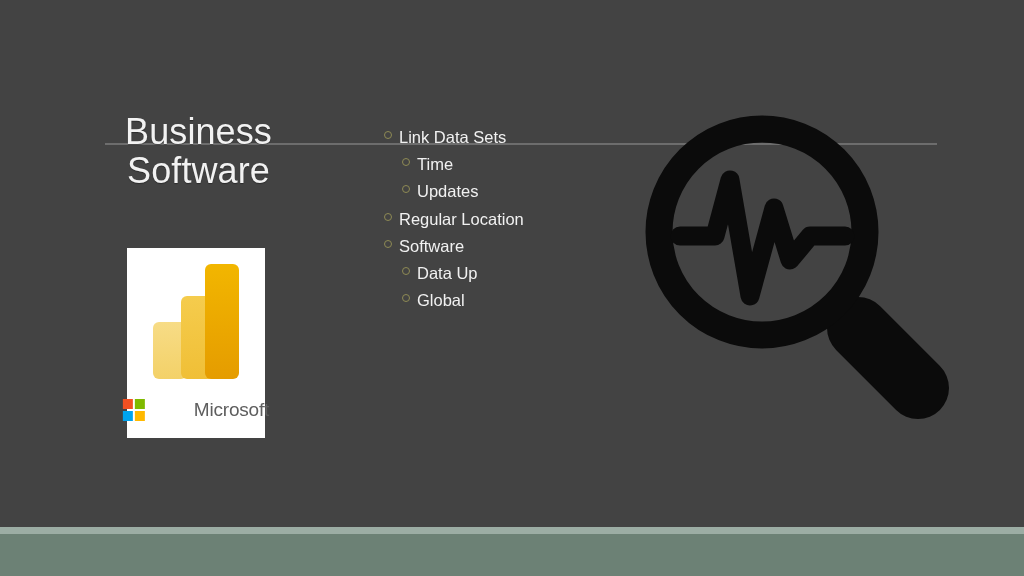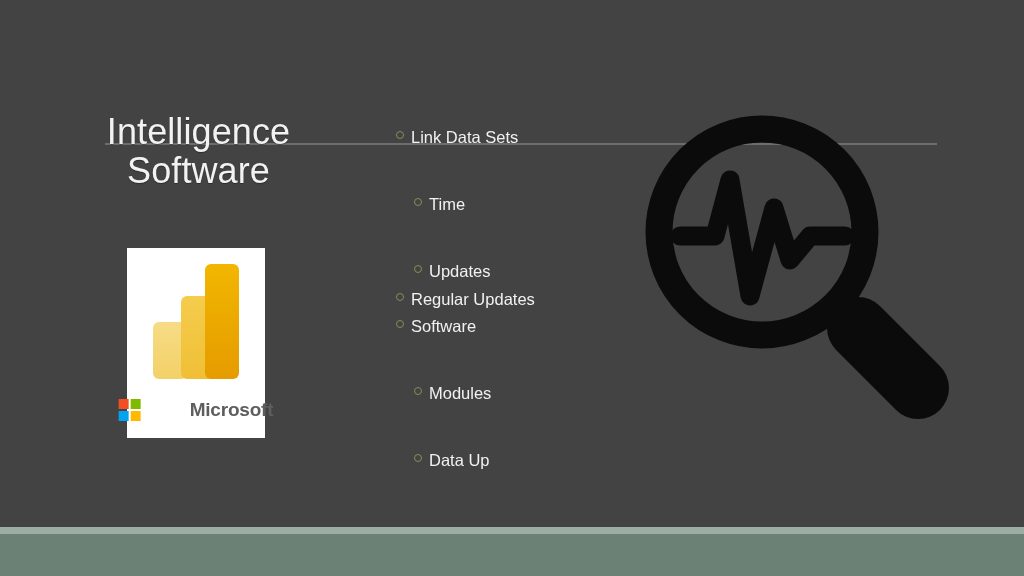--- a/index.html
+++ b/index.html
@@ -94,44 +94,44 @@
     gap: 2px;
   }
   .ms-sq { width: 10px; height: 10px; }
   .ms-sq.r { background: #f25022; }
   .ms-sq.g { background: #7fba00; }
   .ms-sq.b { background: #00a4ef; }
   .ms-sq.y { background: #ffb900; }
   .ms-word {
     color: #5e5e5e;
     font-size: 19px;
-    font-weight: 700;
+    font-weight: 400;
     letter-spacing: -0.2px;
     font-family: "Liberation Sans", sans-serif;
     margin-left: 42px;
   }
 
   
   .bullet-list {
     position: absolute;
-    left: 396px;
+    left: 384px;
     top: 124px;
     width: 250px;
     z-index: 4;
   }
   .bullet-item {
     display: flex;
     align-items: baseline;
     color: #f1f1f1;
     font-size: 16.5px;
     line-height: 27.2px;
     font-weight: 400;
     white-space: nowrap;
   }
-  .bullet-item.lvl2 { padding-left: 18px; margin-top: 40px; }
+  .bullet-item.lvl2 { padding-left: 18px; }
   .bullet-mark {
     display: inline-block;
     width: 6px;
     height: 6px;
     border: 1px solid #8e8a54;
     border-radius: 50%;
     background: transparent;
     margin-right: 7px;
     position: relative;
     top: -4px;
@@ -168,21 +168,21 @@
   }
 </style>
 </head>
 <body>
 
 <div class="slide">
 
   <div class="title-rule"></div>
 
   <div class="title-block">
-    <span class="tline">Intelligence</span>
+    <span class="tline">Business</span>
     <span class="tline">Software</span>
   </div>
 
   <div class="logo-card">
     <div class="pbi-bars">
       <div class="pbi-bar b1"></div>
       <div class="pbi-bar b2"></div>
       <div class="pbi-bar b3"></div>
     </div>
     <div class="ms-logo">
@@ -204,33 +204,33 @@
     <div class="bullet-item lvl2">
       <span class="bullet-mark"></span>
       <span class="bullet-text">Time</span>
     </div>
     <div class="bullet-item lvl2">
       <span class="bullet-mark"></span>
       <span class="bullet-text">Updates</span>
     </div>
     <div class="bullet-item">
       <span class="bullet-mark"></span>
-      <span class="bullet-text">Regular Updates</span>
+      <span class="bullet-text">Regular Location</span>
     </div>
     <div class="bullet-item">
       <span class="bullet-mark"></span>
       <span class="bullet-text">Software</span>
     </div>
     <div class="bullet-item lvl2">
       <span class="bullet-mark"></span>
-      <span class="bullet-text">Modules</span>
-    </div>
-    <div class="bullet-item lvl2">
-      <span class="bullet-mark"></span>
       <span class="bullet-text">Data Up</span>
+    </div>
+    <div class="bullet-item lvl2">
+      <span class="bullet-mark"></span>
+      <span class="bullet-text">Global</span>
     </div>
   </div>
 
   <div class="magnifier">
     <svg viewBox="0 0 320 320" width="320" height="320" xmlns="http://www.w3.org/2000/svg">
 
       <line x1="228" y1="228" x2="288" y2="288" stroke="#0b0b0b" stroke-width="62" stroke-linecap="round"></line>
 
       <circle cx="132" cy="132" r="103" fill="none" stroke="#0b0b0b" stroke-width="27"></circle>
 

